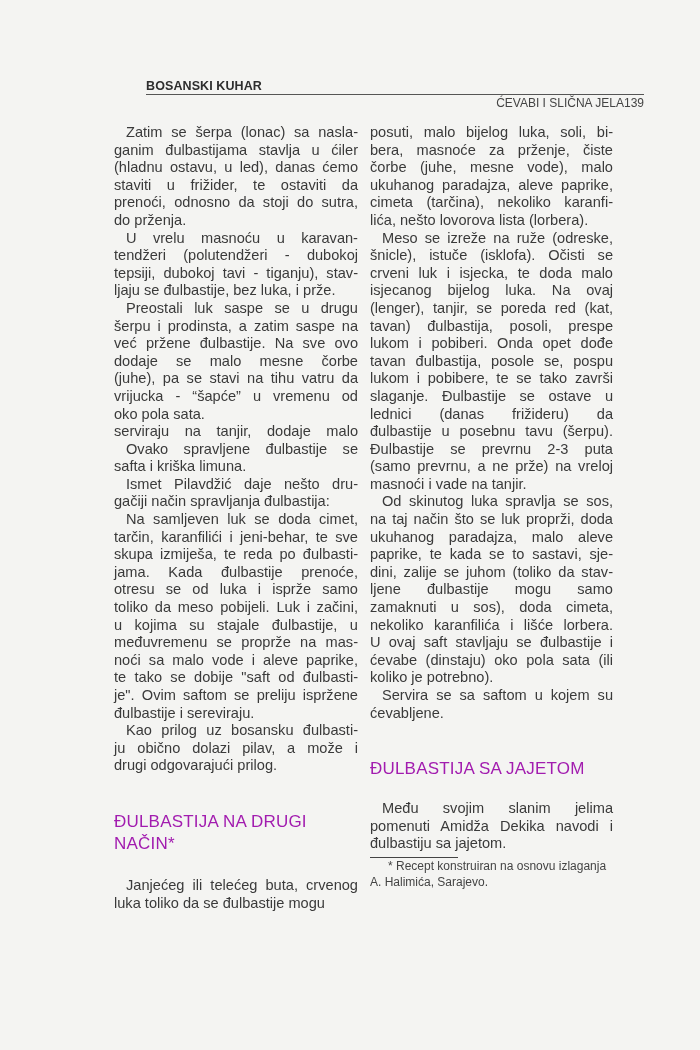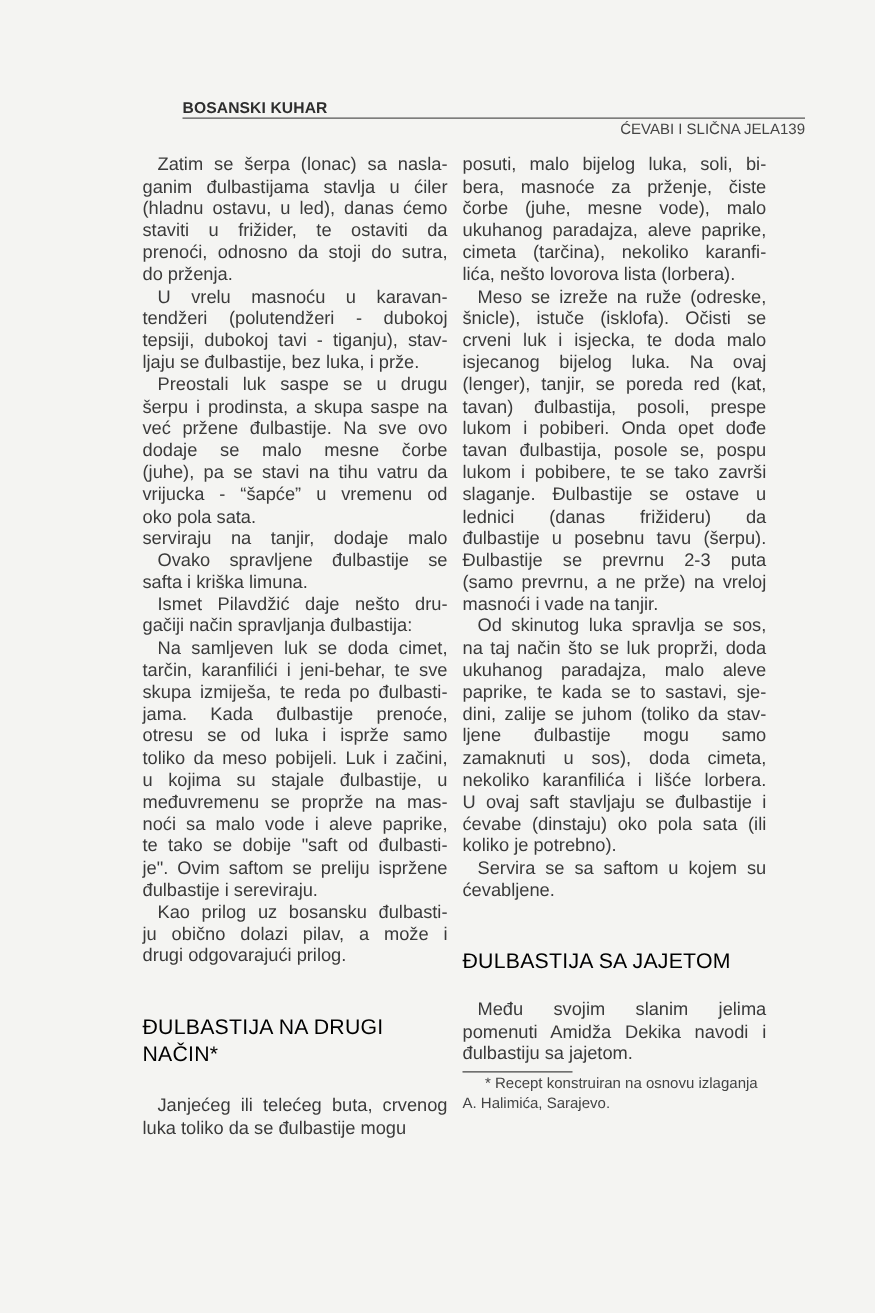--- a/index.html
+++ b/index.html
@@ -21,21 +21,21 @@
   .col.left { left: 114px; }
   .col.right { left: 370px; width: 243px; }
   .line {
     font-size: 14.6px; line-height: 17.6px; height: 17.6px;
     white-space: nowrap; text-align: justify; text-align-last: justify;
     display: block; color: #3a3a3a;
   }
   .line.last { text-align-last: left; }
   .line.indent { padding-left: 12px; }
   .heading {
-    font-size: 17px; line-height: 22px; color: #000000; letter-spacing: 0.2px;
+    font-size: 17px; line-height: 22px; color: #a21caf; letter-spacing: 0.2px;
     white-space: nowrap;
   }
   .fn-rule { width: 88px; border-top: 1.3px solid #444; margin-top: 4px; }
   .footnote { font-size: 12px; line-height: 16.5px; color: #444; white-space: nowrap; }
   .footnote.indent { padding-left: 18px; }
 </style>
 </head>
 <body>
 
 <div class="page-header">
@@ -57,21 +57,21 @@
       <span class="line last">do prženja.</span>
     </div>
     <div>
       <span class="line indent">U vrelu masnoću u karavan-</span>
       <span class="line">tendžeri (polutendžeri - dubokoj</span>
       <span class="line">tepsiji, dubokoj tavi - tiganju), stav-</span>
       <span class="line last">ljaju se đulbastije, bez luka, i prže.</span>
     </div>
     <div>
       <span class="line indent">Preostali luk saspe se u drugu</span>
-      <span class="line">šerpu i prodinsta, a skupa saspe na</span>
+      <span class="line">šerpu i prodinsta, a zatim saspe na</span>
       <span class="line">već pržene đulbastije. Na sve ovo</span>
       <span class="line">dodaje se malo mesne čorbe</span>
       <span class="line">(juhe), pa se stavi na tihu vatru da</span>
       <span class="line">vrijucka - “šapće” u vremenu od</span>
       <span class="line last">oko pola sata.</span>
     </div>
     <div>
       <span class="line">serviraju na tanjir, dodaje malo</span>
       <span class="line indent">Ovako spravljene đulbastije se</span>
       <span class="line last">safta i kriška limuna.</span>

